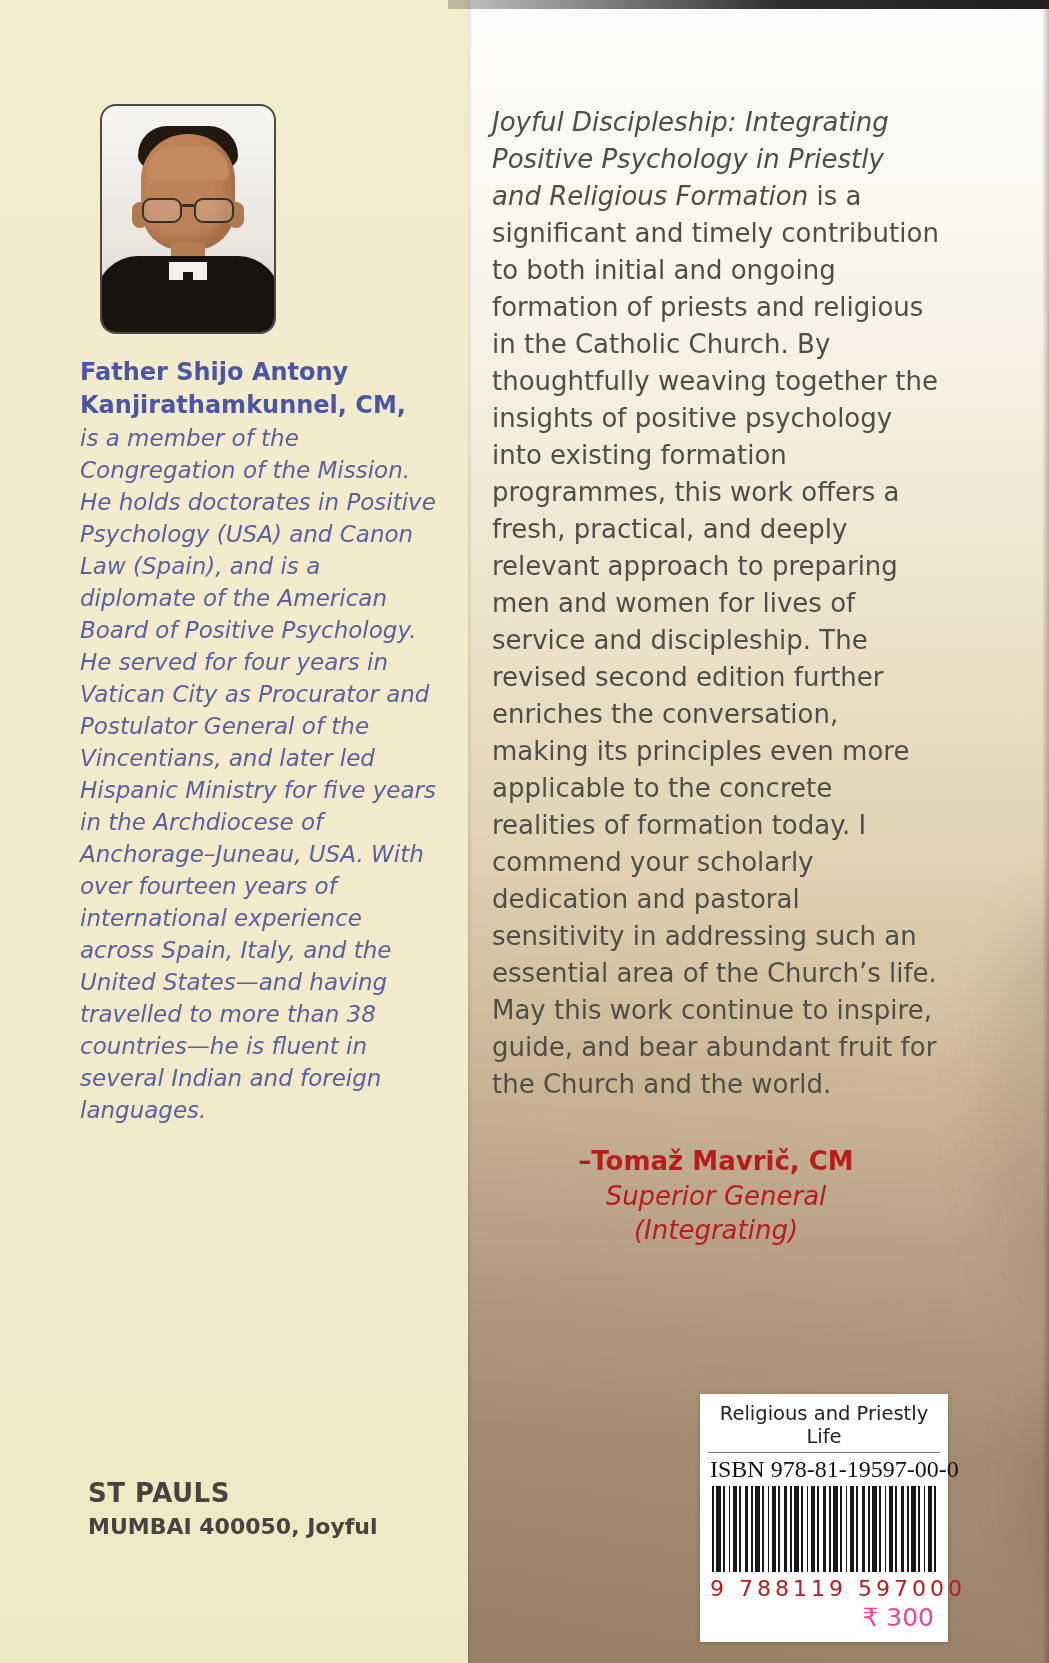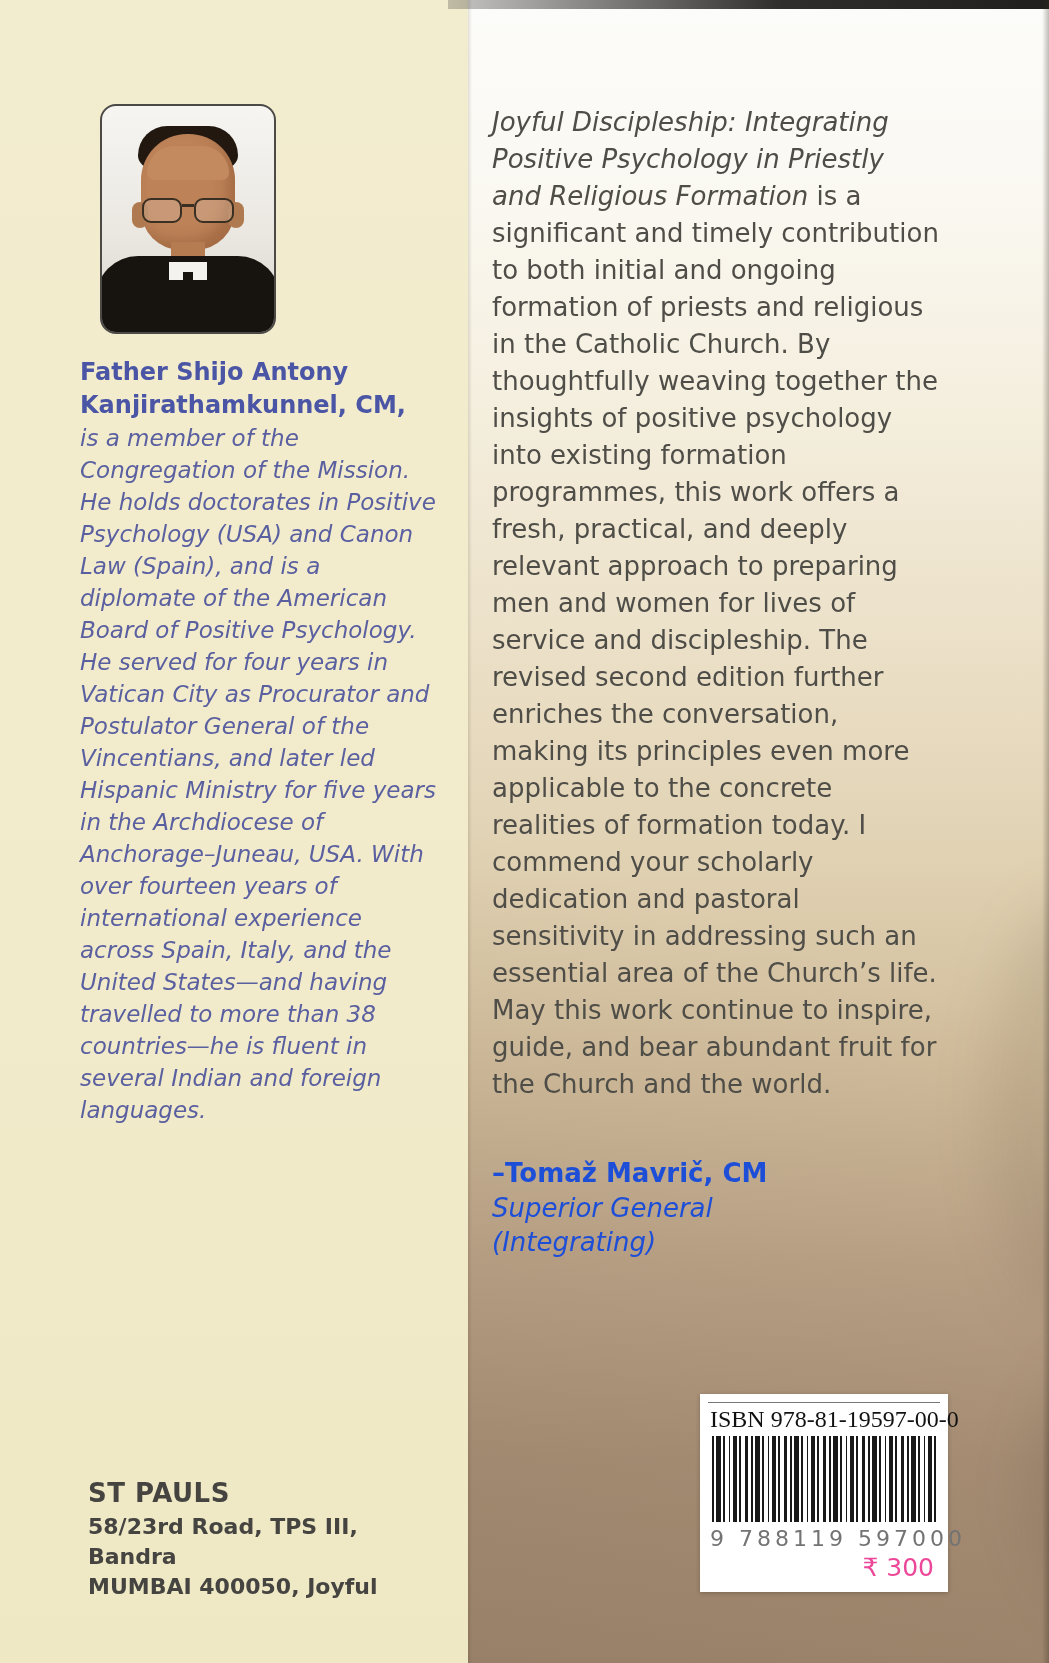--- a/index.html
+++ b/index.html
@@ -91,21 +91,21 @@
   .author-name { font-size:24px; line-height:33px; font-weight:bold; color:#4b55a5; margin:0; }
   .bio-block p.bio { font-size:23px; line-height:32px; font-style:italic; color:#5a5fa0; margin:0; }
   
   .publisher { position:absolute; left:88px; top:1478px; width:360px; color:#454440; }
   .publisher .pub-name { font-size:26px; font-weight:600; letter-spacing:0.5px; margin:0 0 4px 0; }
   .publisher .pub-line { font-size:22px; font-weight:600; line-height:30px; margin:0; }
   
   .quote-column { position:absolute; left:492px; top:104px; width:448px; }
   .quote { font-size:26px; line-height:37px; color:#4f4d47; margin:0; }
   .quote .book-title { font-style:italic; }
-  .attribution { margin-top:52px; text-align:left; color:#1d4ed8; }
+  .attribution { margin-top:40px; text-align:center; color:#b91c1c; }
   .attr-name { font-size:26px; font-weight:bold; line-height:36px; }
   .attr-role { font-size:26px; font-style:italic; line-height:34px; }
   
   .barcode-box {
     position:absolute; left:700px; top:1394px; width:248px;
     background:#ffffff; padding:8px 10px 10px 10px;
     box-shadow:0 1px 4px rgba(60,45,30,0.35);
   }
   .bc-category { font-size:19.5px; color:#222; text-align:center; margin:0 0 4px 0; }
   .bc-rule { height:0; border-top:1.5px solid #777; margin:0 -2px 3px -2px; }
@@ -114,21 +114,21 @@
     height:86px; margin:0 2px;
     background:repeating-linear-gradient(90deg,
       #191919 0 2px,  #fff 2px 4px,
       #191919 4px 9px, #fff 9px 11px,
       #191919 11px 13px, #fff 13px 17px,
       #191919 17px 18px, #fff 18px 21px,
       #191919 21px 25px, #fff 25px 27px,
       #191919 27px 29px, #fff 29px 33px,
       #191919 33px 36px, #fff 36px 39px);
   }
-  .bc-digits { font-size:22px; color:#737373; letter-spacing:4px; margin:4px 0 0 0; white-space:nowrap; }
+  .bc-digits { font-size:22px; color:#b91c1c; letter-spacing:4px; margin:4px 0 0 0; white-space:nowrap; }
   .bc-price { font-size:25px; color:#ec4899; text-align:right; margin:2px 4px 0 0; }
 </style>
 </head>
 <body>
 
 <div id="cover">
 
   <div class="left-panel"></div>
 
   <div class="right-panel">
@@ -161,36 +161,36 @@
   <div class="bio-block">
     <p class="author-name">
       <span>Father Shijo Antony</span><br>
       <span>Kanjirathamkunnel, CM,</span>
     </p>
     <p class="bio">is a member of the Congregation of the Mission. He holds doctorates in Positive Psychology (USA) and Canon Law (Spain), and is a diplomate of the American Board of Positive Psychology. He served for four years in Vatican City as Procurator and Postulator General of the Vincentians, and later led Hispanic Ministry for five years in the Archdiocese of Anchorage–Juneau, USA. With over fourteen years of international experience across Spain, Italy, and the United States—and having travelled to more than 38 countries—he is fluent in several Indian and foreign languages.</p>
   </div>
 
   <div class="publisher">
     <p class="pub-name">ST PAULS</p>
-    <p class="pub-line">58/23rd Road, TPS III, Bandra</p>
     <p class="pub-line">MUMBAI 400050, Joyful</p>
   </div>
 
   <div class="quote-column">
     <p class="quote">
       <span class="book-title">Joyful Discipleship: Integrating Positive Psychology in Priestly and Religious Formation</span><span> is a significant and timely contribution to both initial and ongoing formation of priests and religious in the Catholic Church. By thoughtfully weaving together the insights of positive psychology into existing formation programmes, this work offers a fresh, practical, and deeply relevant approach to preparing men and women for lives of service and discipleship. The revised second edition further enriches the conversation, making its principles even more applicable to the concrete realities of formation today. I commend your scholarly dedication and pastoral sensitivity in addressing such an essential area of the Church’s life. May this work continue to inspire, guide, and bear abundant fruit for the Church and the world.</span>
     </p>
     <div class="attribution">
       <div class="attr-name">–Tomaž Mavrič, CM</div>
       <div class="attr-role">Superior General</div>
       <div class="attr-role">(Integrating)</div>
     </div>
   </div>
 
   <div class="barcode-box">
+    <p class="bc-category">Religious and Priestly Life</p>
     <div class="bc-rule"></div>
     <p class="bc-isbn">ISBN 978-81-19597-00-0</p>
     <div class="bars"></div>
     <p class="bc-digits">9 788119 597000</p>
     <p class="bc-price">₹ 300</p>
   </div>
 
 </div>
 
 </body></html>

